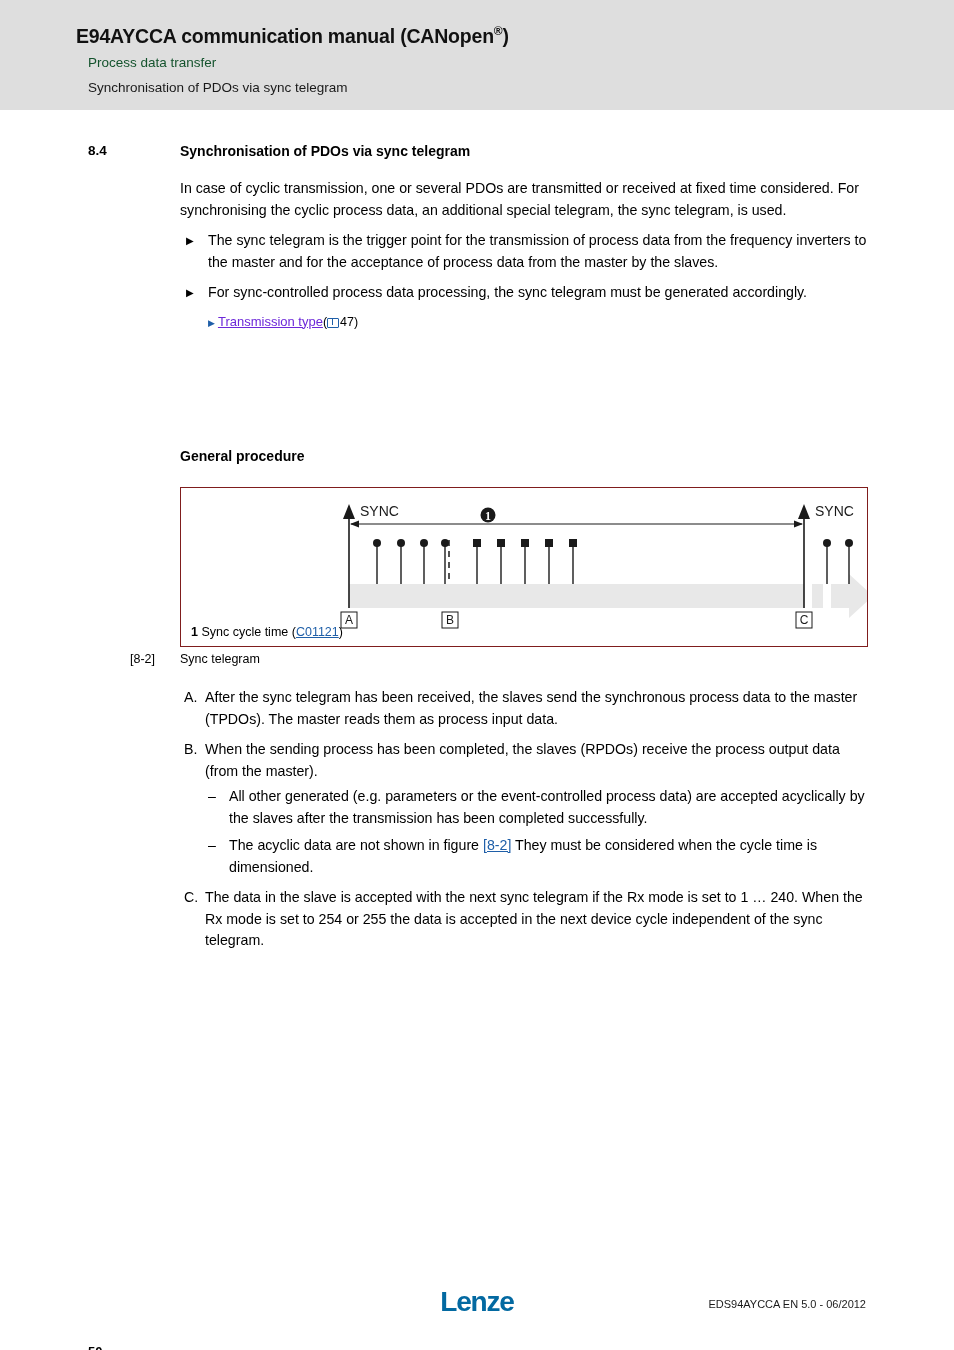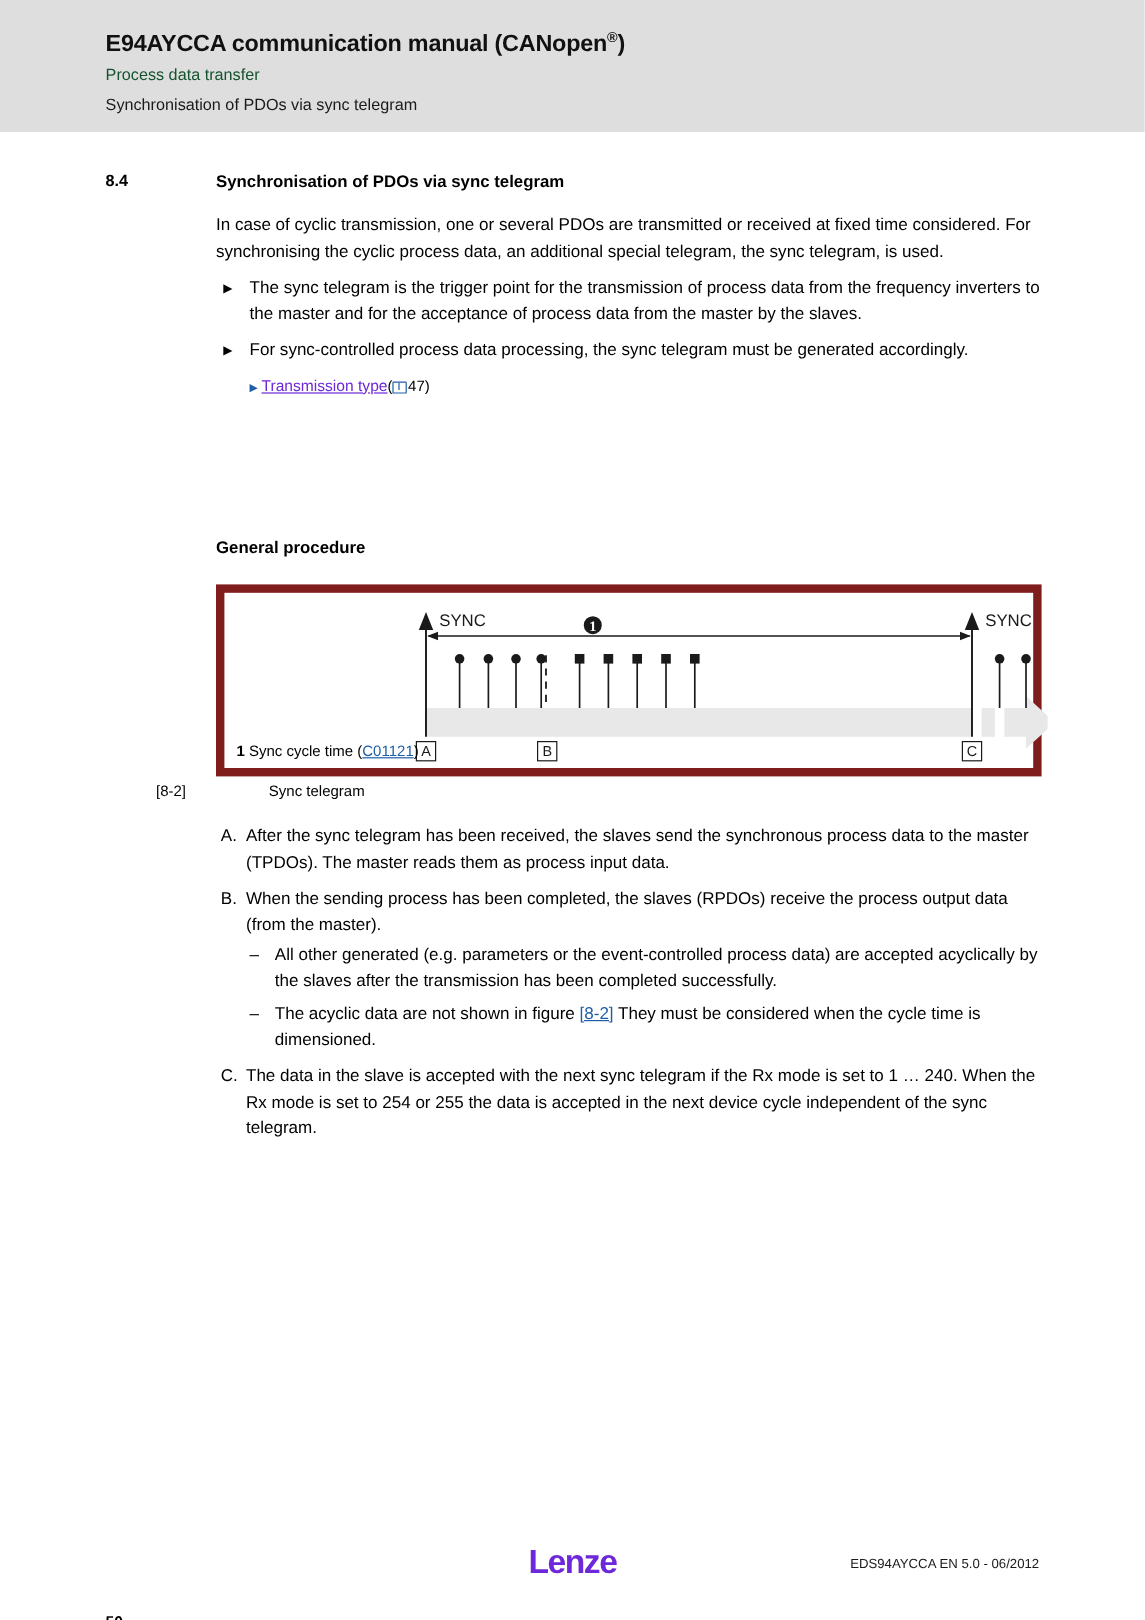--- a/index.html
+++ b/index.html
@@ -19,21 +19,21 @@
   
   .header-band {
     position: absolute;
     left: 0; top: 0;
     width: 954px;
     height: 110px;
     background: #dedede;
   }
   .header-title {
     position: absolute;
-    left: 88px; top: 24px;
+    left: 76px; top: 24px;
     font-size: 19.5px;
     font-weight: bold;
     letter-spacing: -0.2px;
     color: #111;
   }
   .header-title .reg {
     font-size: 12px;
     vertical-align: super;
   }
   .header-sub1 {
@@ -151,21 +151,21 @@
     font-weight: bold;
   }
 
   
   .figure-box {
     position: absolute;
     left: 180px;
     top: 487px;
     width: 688px;
     height: 160px;
-    border: 7px solid #7f1d1d;
+    border: 1px solid #7f1d1d;
     background: #ffffff;
     box-sizing: border-box;
   }
   .fig-svg {
     position: absolute;
     left: 0; top: 0;
   }
   .fig-legend {
     position: absolute;
     left: 10px;
@@ -184,21 +184,20 @@
     position: absolute;
     left: 130px;
     top: 652px;
     font-size: 12.5px;
   }
   .fig-cap-txt {
     position: absolute;
     left: 180px;
     top: 652px;
     font-size: 12.5px;
-    margin-left: 44px;
   }
 
   
   .abc {
     position: absolute;
     left: 180px;
     top: 687px;
     width: 690px;
     font-size: 14.2px;
     line-height: 21.5px;
@@ -248,21 +247,21 @@
     font-weight: bold;
   }
   .footer-logo {
     position: absolute;
     left: 0; right: 0;
     top: 1286px;
     text-align: center;
     font-size: 28px;
     font-weight: bold;
     letter-spacing: -1.2px;
-    color: #6d28d9;
+    color: #0369a1;
   }
   .footer-doc {
     position: absolute;
     right: 88px;
     top: 1298px;
     font-size: 11px;
     color: #1a1a1a;
   }
 </style>
 </head>

